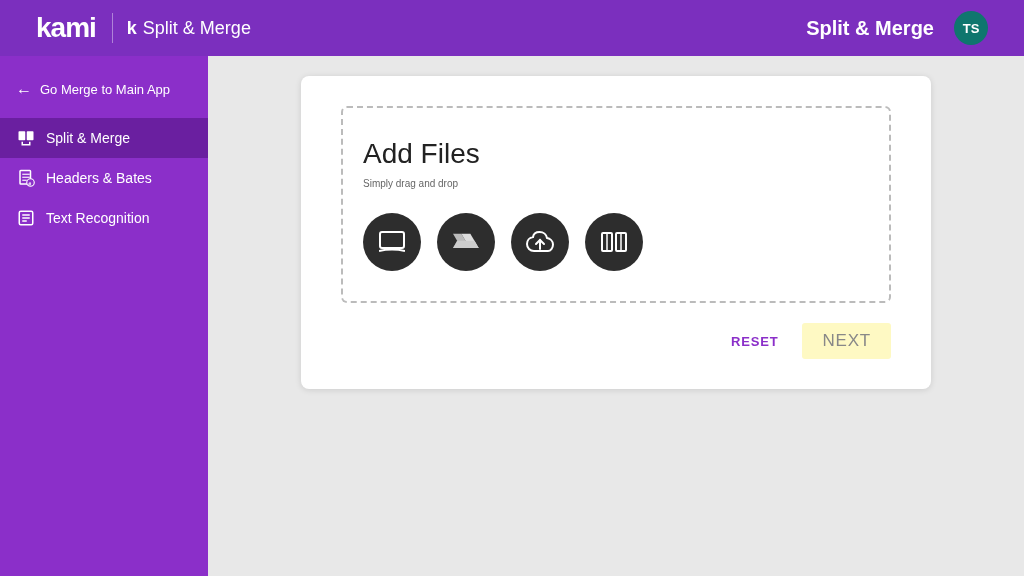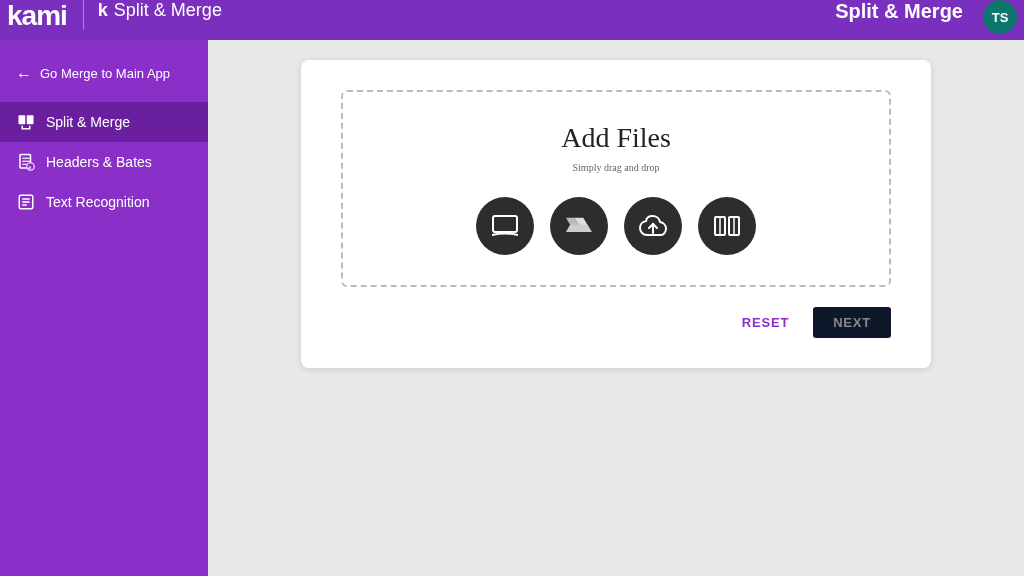--- a/index.html
+++ b/index.html
@@ -1,23 +1,24 @@
 <!DOCTYPE html>
 <html><head>
   <meta charset="utf-8">
   <style>
     * { margin: 0; padding: 0; box-sizing: border-box; }
     body { font-family: 'Segoe UI', Arial, sans-serif; width: 1024px; height: 576px; overflow: hidden; display: flex; flex-direction: column; }
 
     
     #header {
-      height: 40px;
+      height: 56px;
       background: #7B2FBE;
       display: flex;
-      padding: 0 7px;
+      align-items: center;
+      padding: 0 36px;
       flex-shrink: 0;
     }
     #header .kami-logo {
       font-size: 28px;
       font-weight: 900;
       color: white;
       letter-spacing: -1px;
       margin-right: 16px;
     }
     #header .header-divider {
@@ -134,25 +135,23 @@
       border-radius: 8px;
       width: 630px;
       padding: 30px 40px 30px;
       box-shadow: 0 1px 6px rgba(0,0,0,0.12);
     }
     .drop-zone {
       border: 2px dashed #bbb;
       border-radius: 6px;
       display: flex;
       flex-direction: column;
-      align-items: center;
       justify-content: center;
       padding: 30px 20px;
       margin-bottom: 20px;
-      font-family: Liberation Serif, serif;
     }
     .drop-zone h2 {
       font-size: 28px;
       font-weight: 500;
       color: #222;
       margin-bottom: 8px;
     }
     .drop-zone p {
       font-size: 10px;
       color: #666;
@@ -188,25 +187,25 @@
       color: #8B2FC9;
       font-size: 13px;
       font-weight: 600;
       letter-spacing: 0.8px;
       cursor: pointer;
       padding: 8px 12px;
       text-transform: uppercase;
       text-align: right;
     }
     .btn-next {
-      background: #0f172a;
+      background: #fef9c3;
       border: none;
       color: #888;
-      font-size: 13px;
-      font-weight: 700;
+      font-size: 17px;
+      font-weight: 400;
       letter-spacing: 0.8px;
       cursor: pointer;
       padding: 8px 20px;
       border-radius: 3px;
       text-transform: uppercase;
     }
   </style>
 </head>
 <body>
 

